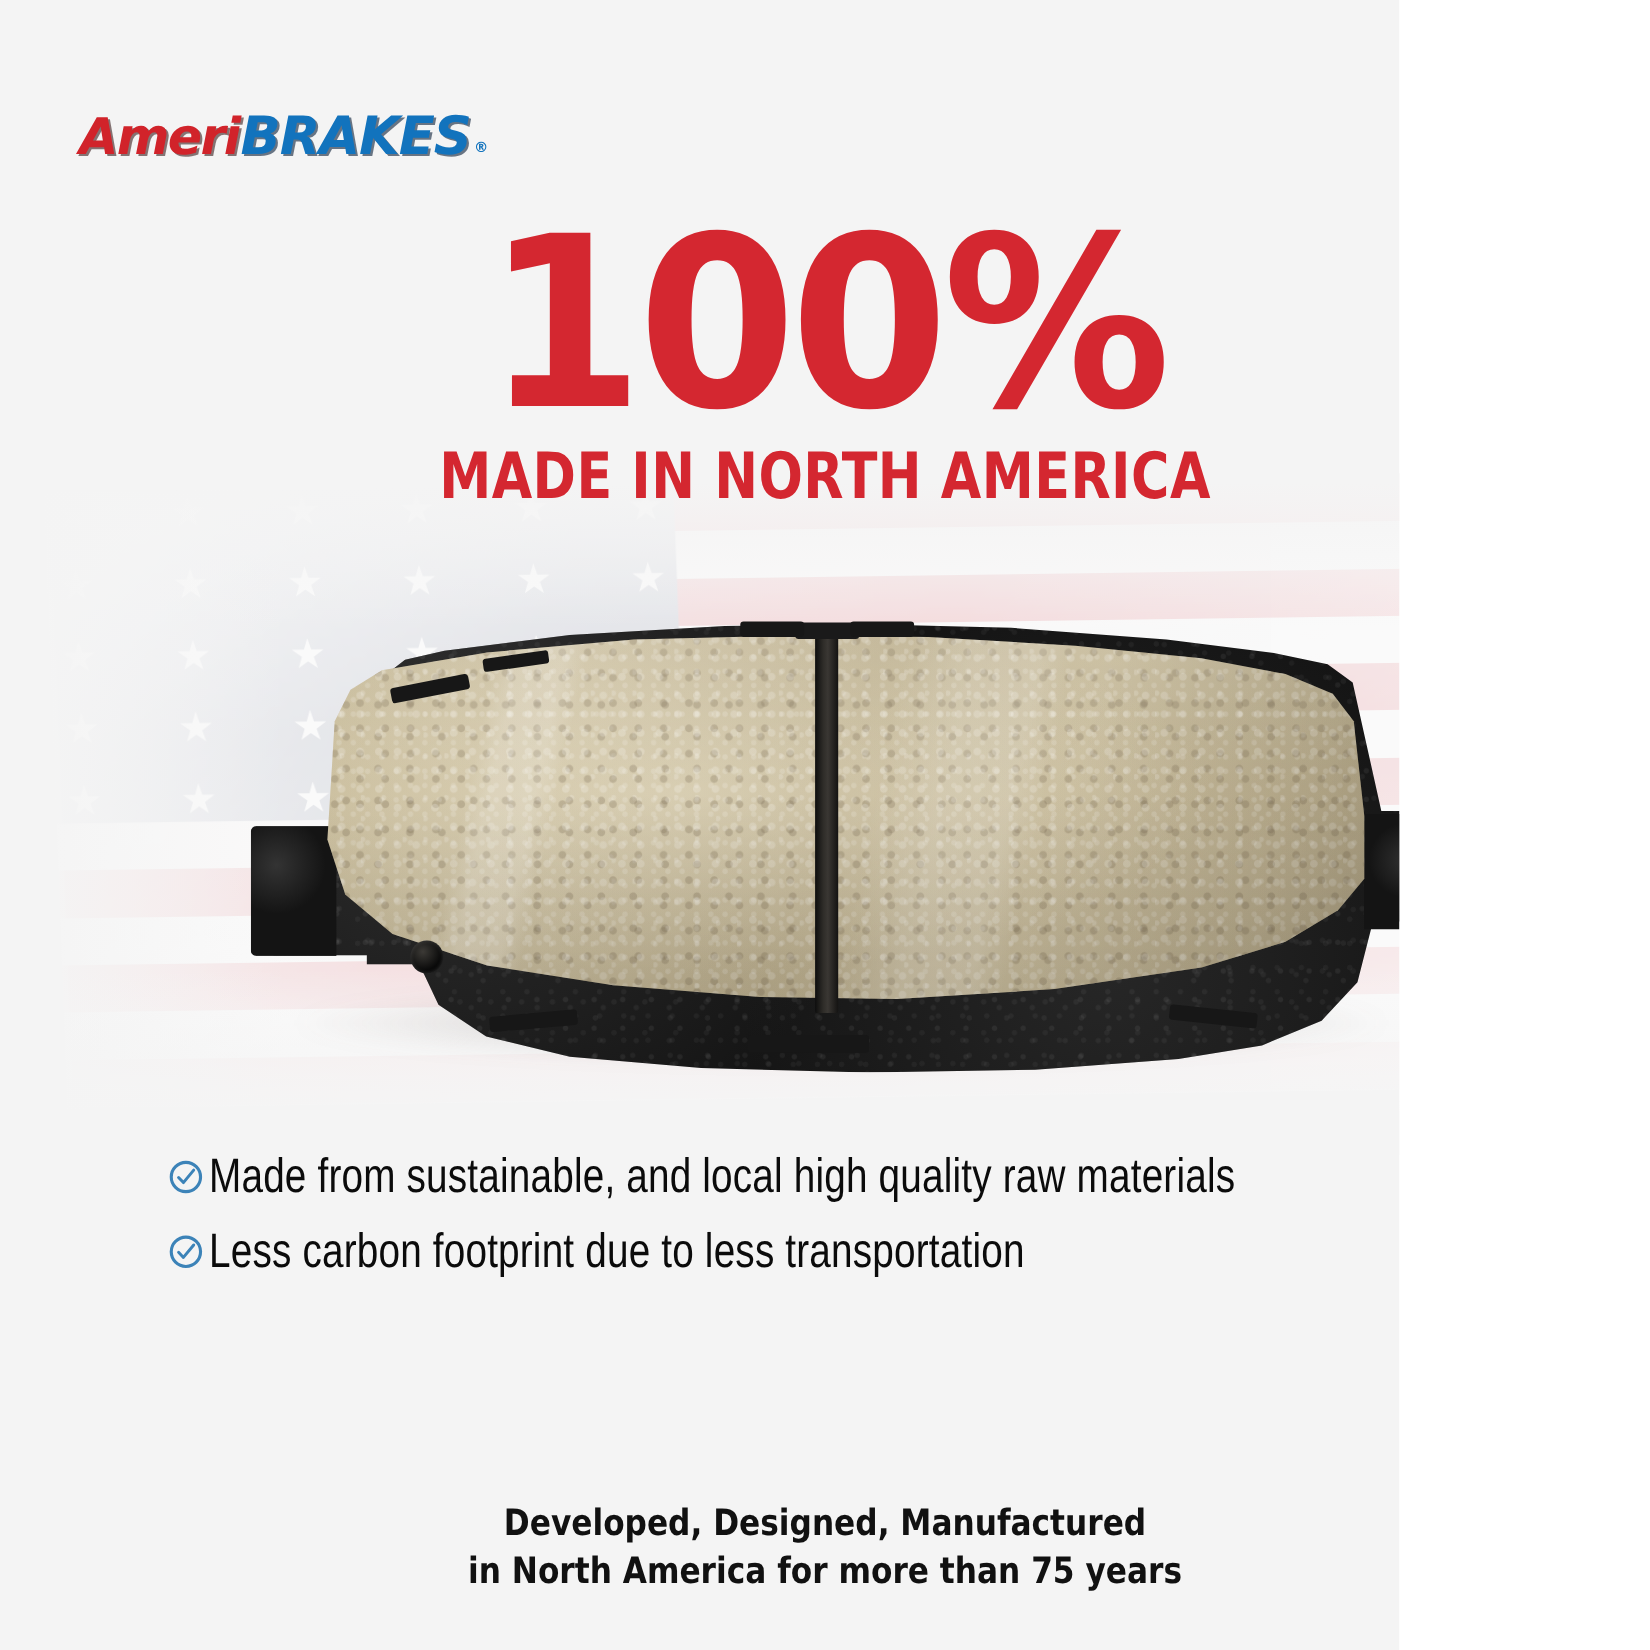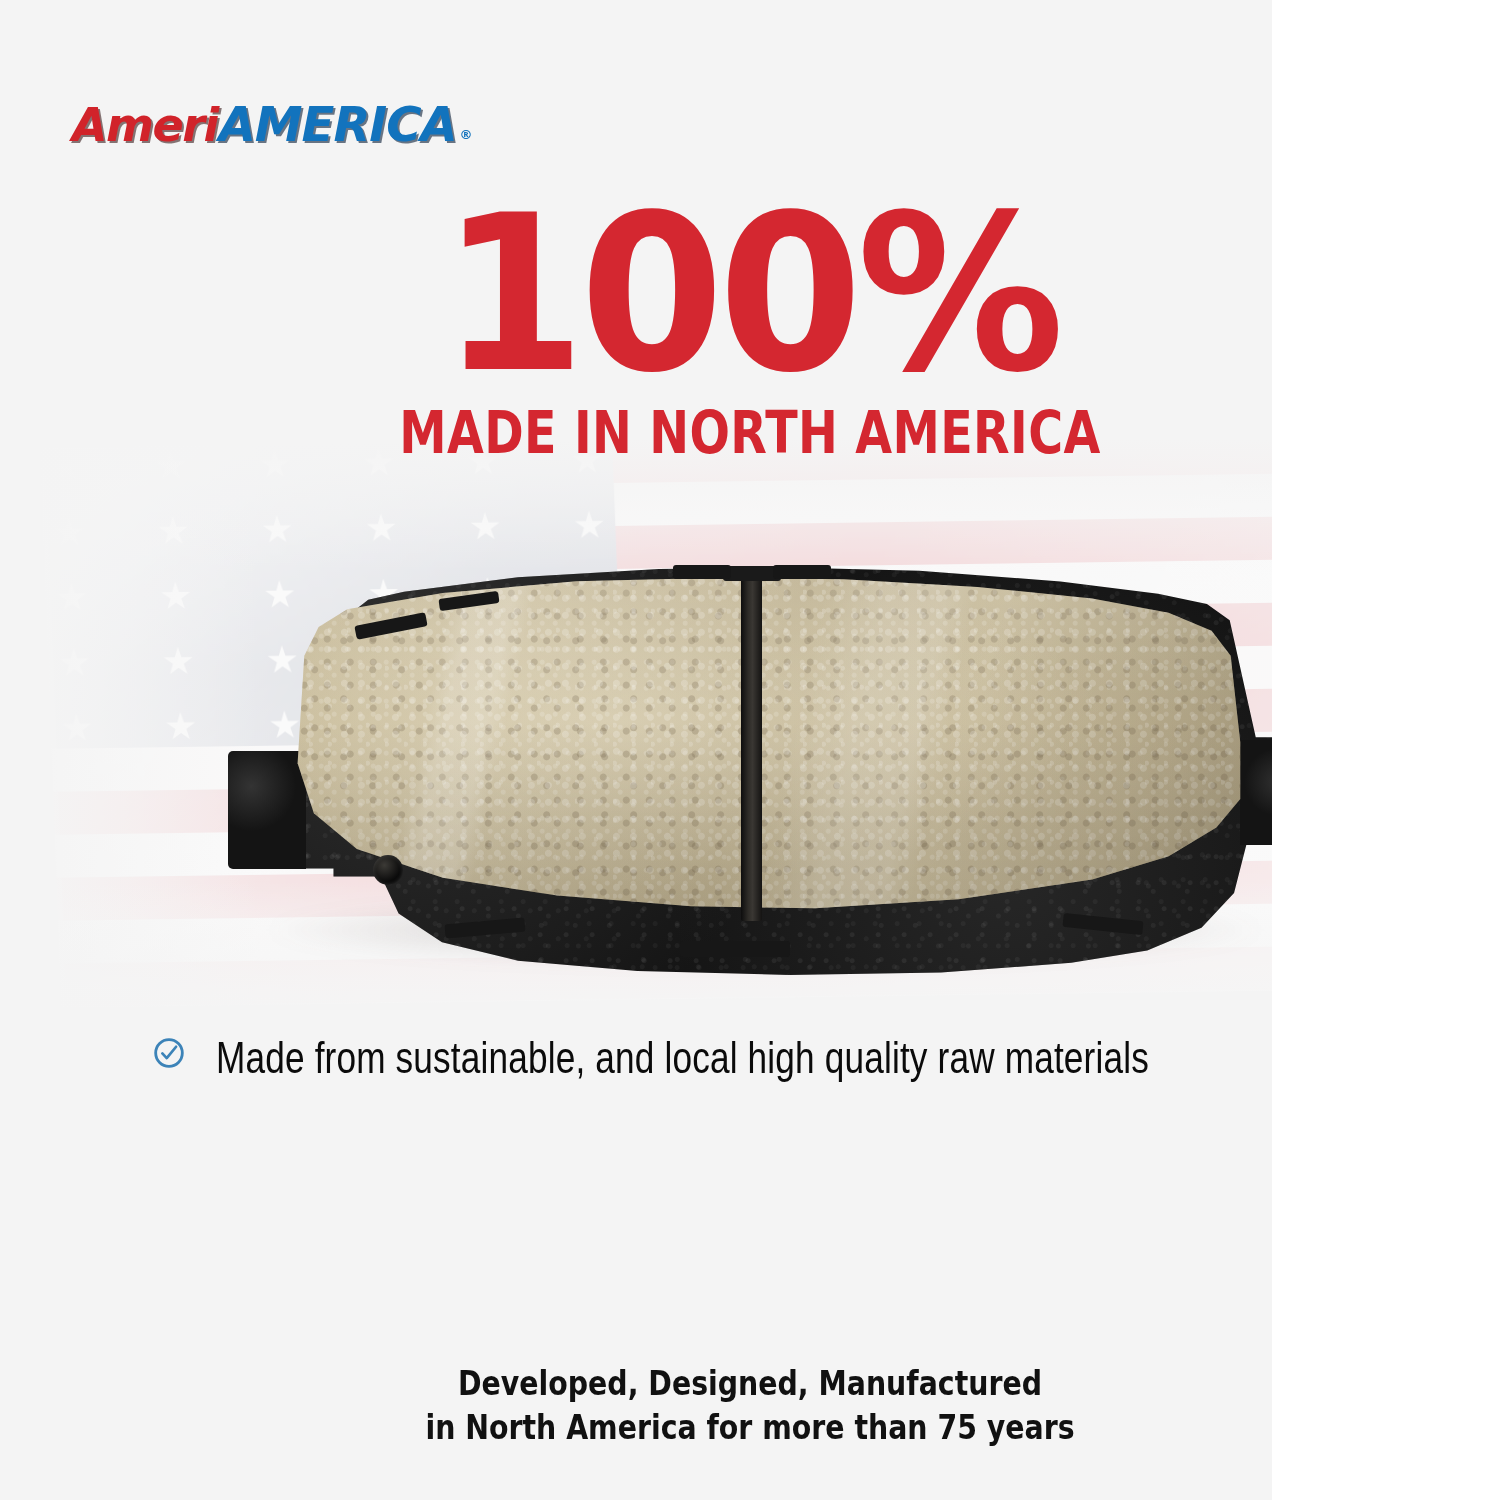--- a/index.html
+++ b/index.html
@@ -337,22 +337,22 @@
 
   
   .bullets {
     position: absolute;
     left: 152px;
     top: 1036px;
     width: 1220px;
   }
   .bullet {
     display: flex;
-    align-items: flex-start;
-    gap: 30px;
+    align-items: center;
+    gap: 4px;
     height: 68px;
   }
   .check-icon {
     flex: 0 0 auto;
     width: 34px;
     height: 34px;
     display: block;
   }
   .bullet-text {
     font-family: "Liberation Sans Narrow", "Liberation Sans", "DejaVu Sans Condensed", sans-serif;
@@ -380,21 +380,21 @@
   }
   .footer-line { transform: scaleX(0.86); }
 </style>
 </head>
 <body>
 
 <div class="canvas">
 
   <div class="logo">
     <span class="logo-ameri">Ameri</span>
-      <span class="logo-brakes">AMERICA</span>
+      <span class="logo-brakes">BRAKES</span>
       <span class="logo-reg">®</span>
   </div>
 
   <div class="flag-wrap">
     <div class="flag">
       <div class="flag-stripes"></div>
       <div class="flag-canton" id="flag-canton">
           <div class="star" style="left: 11px; top: 5px;"></div>
           <div class="star" style="left: 115px; top: 5px;"></div>
           <div class="star" style="left: 219px; top: 5px;"></div>
@@ -465,20 +465,27 @@
 
     <div class="bullet">
       <svg class="check-icon" viewBox="0 0 24 24">
         <circle cx="12" cy="12" r="9.4" fill="none" stroke="#3c83b8" stroke-width="2"></circle>
         <path d="M7.3 12.3 L10.4 15.6 L17.0 7.6" fill="none" stroke="#3c83b8" stroke-width="1.9" stroke-linecap="round" stroke-linejoin="round"></path>
       </svg>
       <span class="bullet-text">Made from sustainable, and local high quality raw materials</span>
     </div>
 
 
+    <div class="bullet">
+      <svg class="check-icon" viewBox="0 0 24 24">
+        <circle cx="12" cy="12" r="9.4" fill="none" stroke="#3c83b8" stroke-width="2"></circle>
+        <path d="M7.3 12.3 L10.4 15.6 L17.0 7.6" fill="none" stroke="#3c83b8" stroke-width="1.9" stroke-linecap="round" stroke-linejoin="round"></path>
+      </svg>
+      <span class="bullet-text">Less carbon footprint due to less transportation</span>
+    </div>
 
 
   </div>
 
   <div class="footer">
     <div class="footer-line">Developed, Designed, Manufactured</div>
     <div class="footer-line">in North America for more than 75 years</div>
   </div>
 
 </div>

